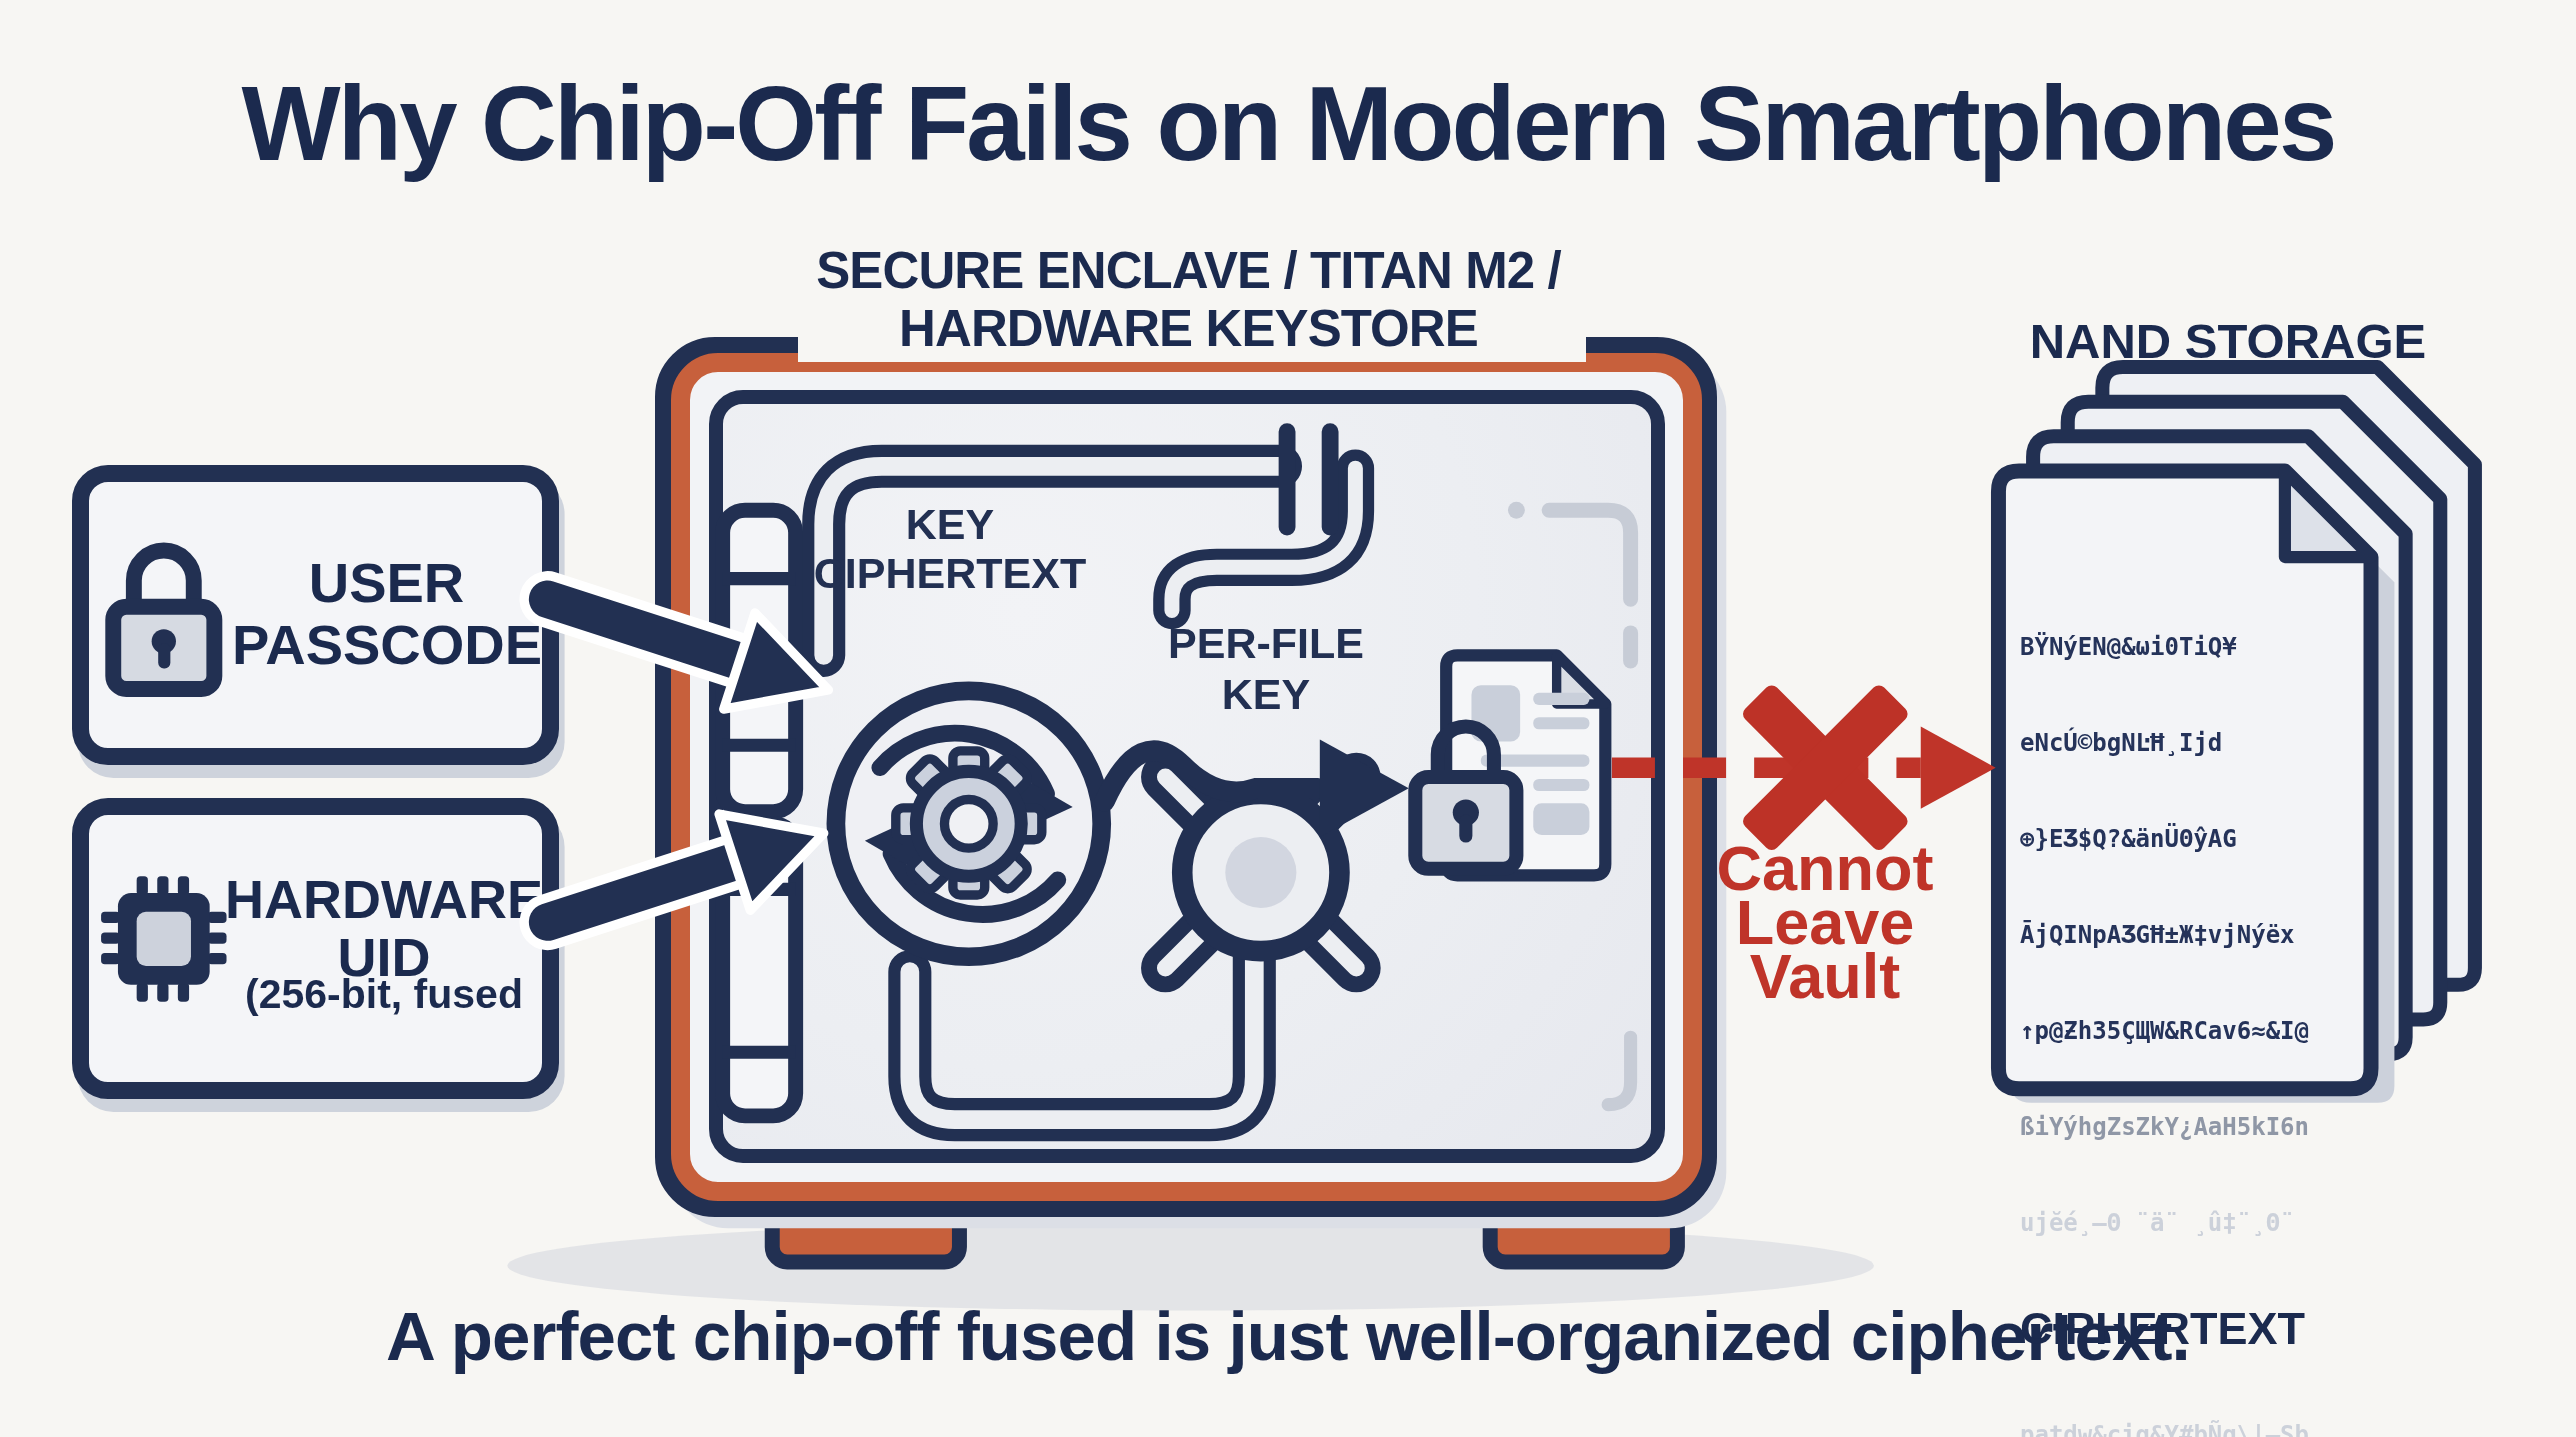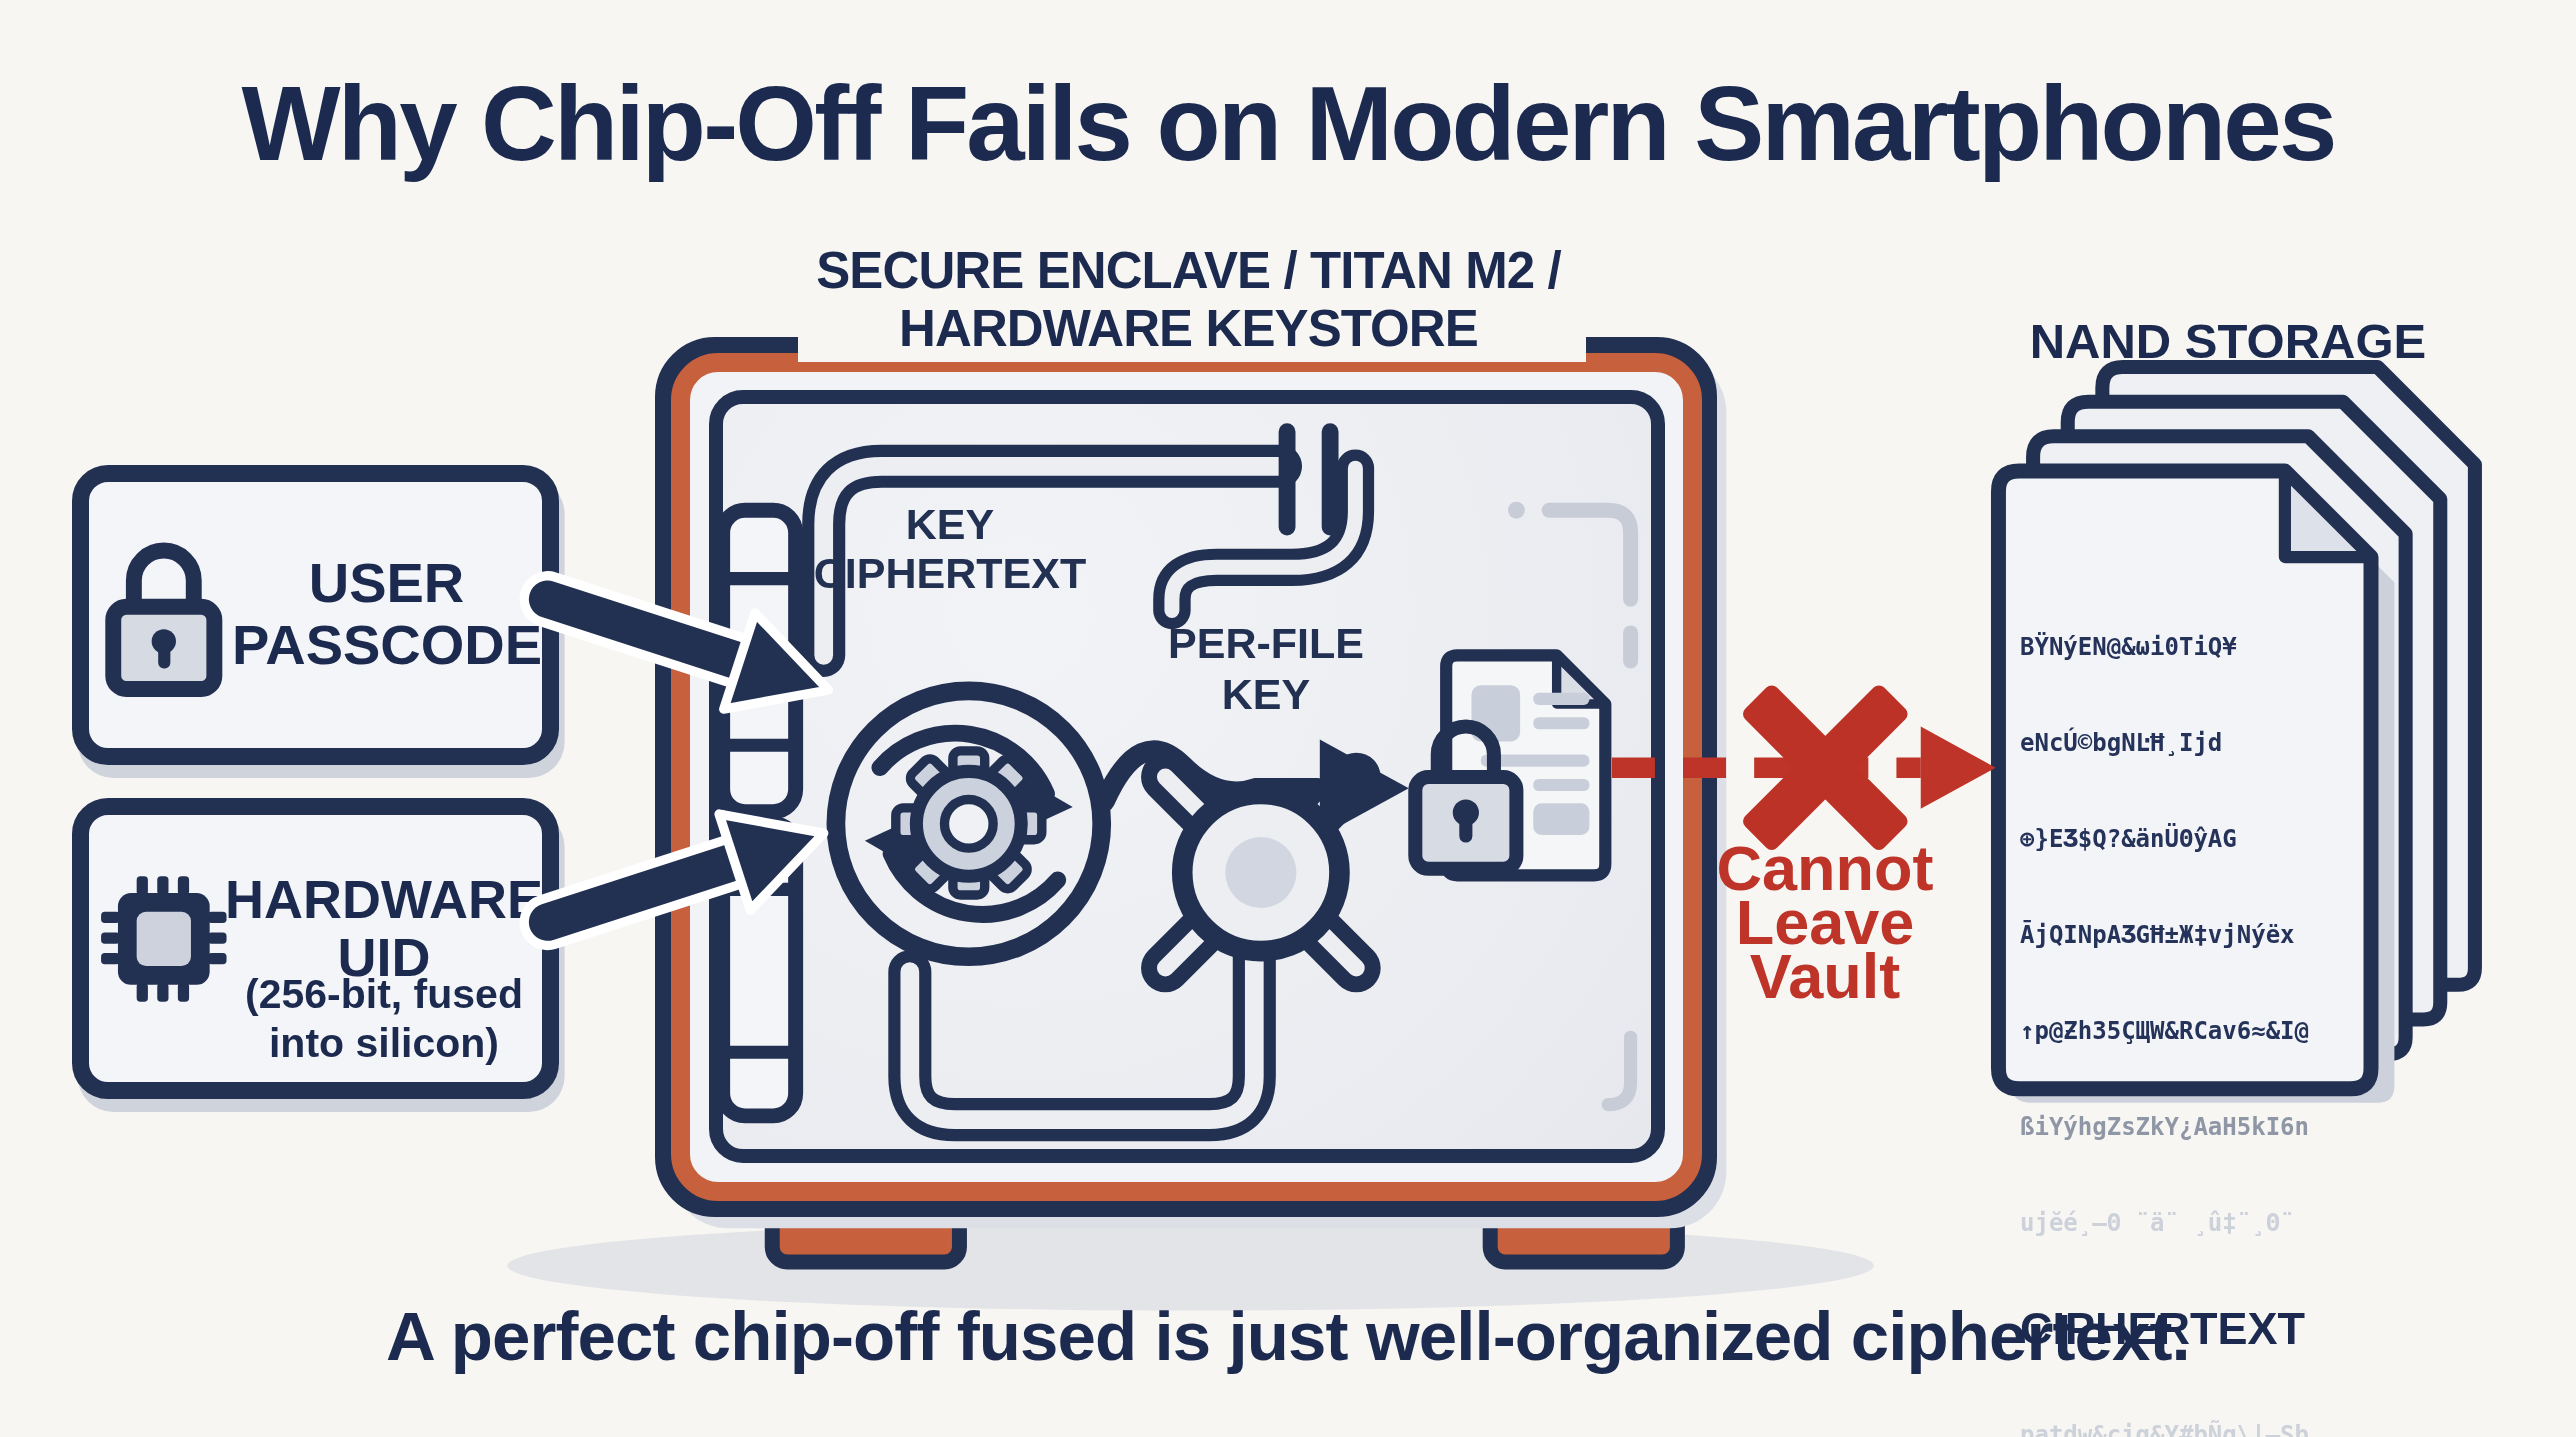--- a/index.html
+++ b/index.html
@@ -257,21 +257,20 @@
   <div>USER</div>
   <div>PASSCODE</div>
 </div>
 
 <div class="abs inbox-label lbl-hw ctr">
   <div>HARDWARE</div>
   <div>UID</div>
 </div>
 <div class="abs lbl-hw-sub ctr">
   <div>(256-bit, fused</div>
-  <div>into silicon)</div>
 </div>
 
 <div class="abs kd-label ctr">
   <div>KEY</div>
   <div>CIPHERTEXT</div>
 </div>
 
 <div class="abs pfk-label ctr">
   <div>PER-FILE</div>
   <div>KEY</div>

